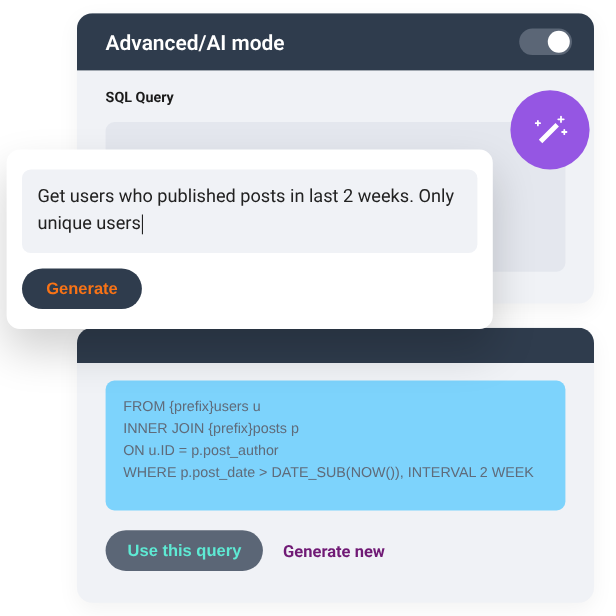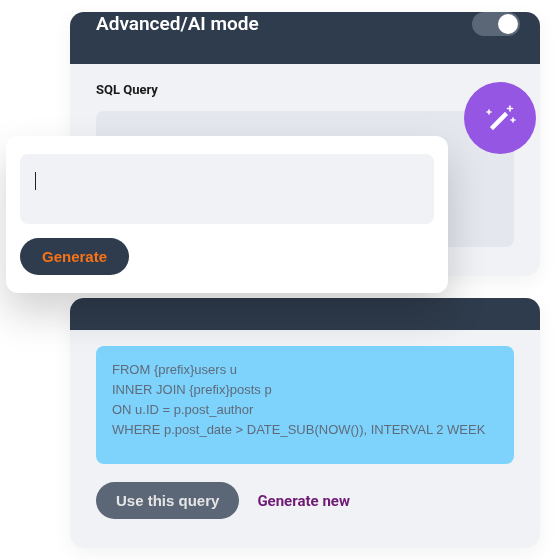--- a/index.html
+++ b/index.html
@@ -19,20 +19,21 @@
     height: 264px;
     background: #f0f2f6;
     border-radius: 14px;
     overflow: hidden;
     box-shadow: 0 6px 20px rgba(0,0,0,0.05);
   }
   .card1-header {
     background: #2f3c4d;
     height: 52px;
     display: flex;
+    align-items: center;
     justify-content: space-between;
     padding: 0 20px 0 26px;
   }
   .card1-title {
     color: #fff;
     font-weight: 600;
     font-size: 19px;
   }
   .toggle {
     width: 48px;
@@ -158,21 +159,21 @@
     min-height: 118px;
   }
   .card2-actions {
     margin-top: 18px;
     display: flex;
     align-items: center;
     gap: 18px;
   }
   .use-btn {
     background: #5b6676;
-    color: #e5e5e5;
+    color: #5eead4;
     border: none;
     border-radius: 22px;
     padding: 10px 20px;
     font-size: 15px;
     font-weight: 600;
     cursor: pointer;
   }
   .gen-new {
     color: #701a75;
     font-weight: 700;
@@ -214,17 +215,17 @@
     <div class="card2-actions">
       <button class="use-btn">Use this query</button>
       <span class="gen-new">Generate new</span>
     </div>
   </div>
 </div>
 
 <div class="popup">
   <div class="popup-body">
     <div class="prompt-box">
-      <span class="cursor"></span>
+      <span>Get users who published posts in last 2 weeks. Only unique users</span><span class="cursor"></span>
     </div>
     <button class="gen-btn">Generate</button>
   </div>
 </div>
 
 </body></html>

